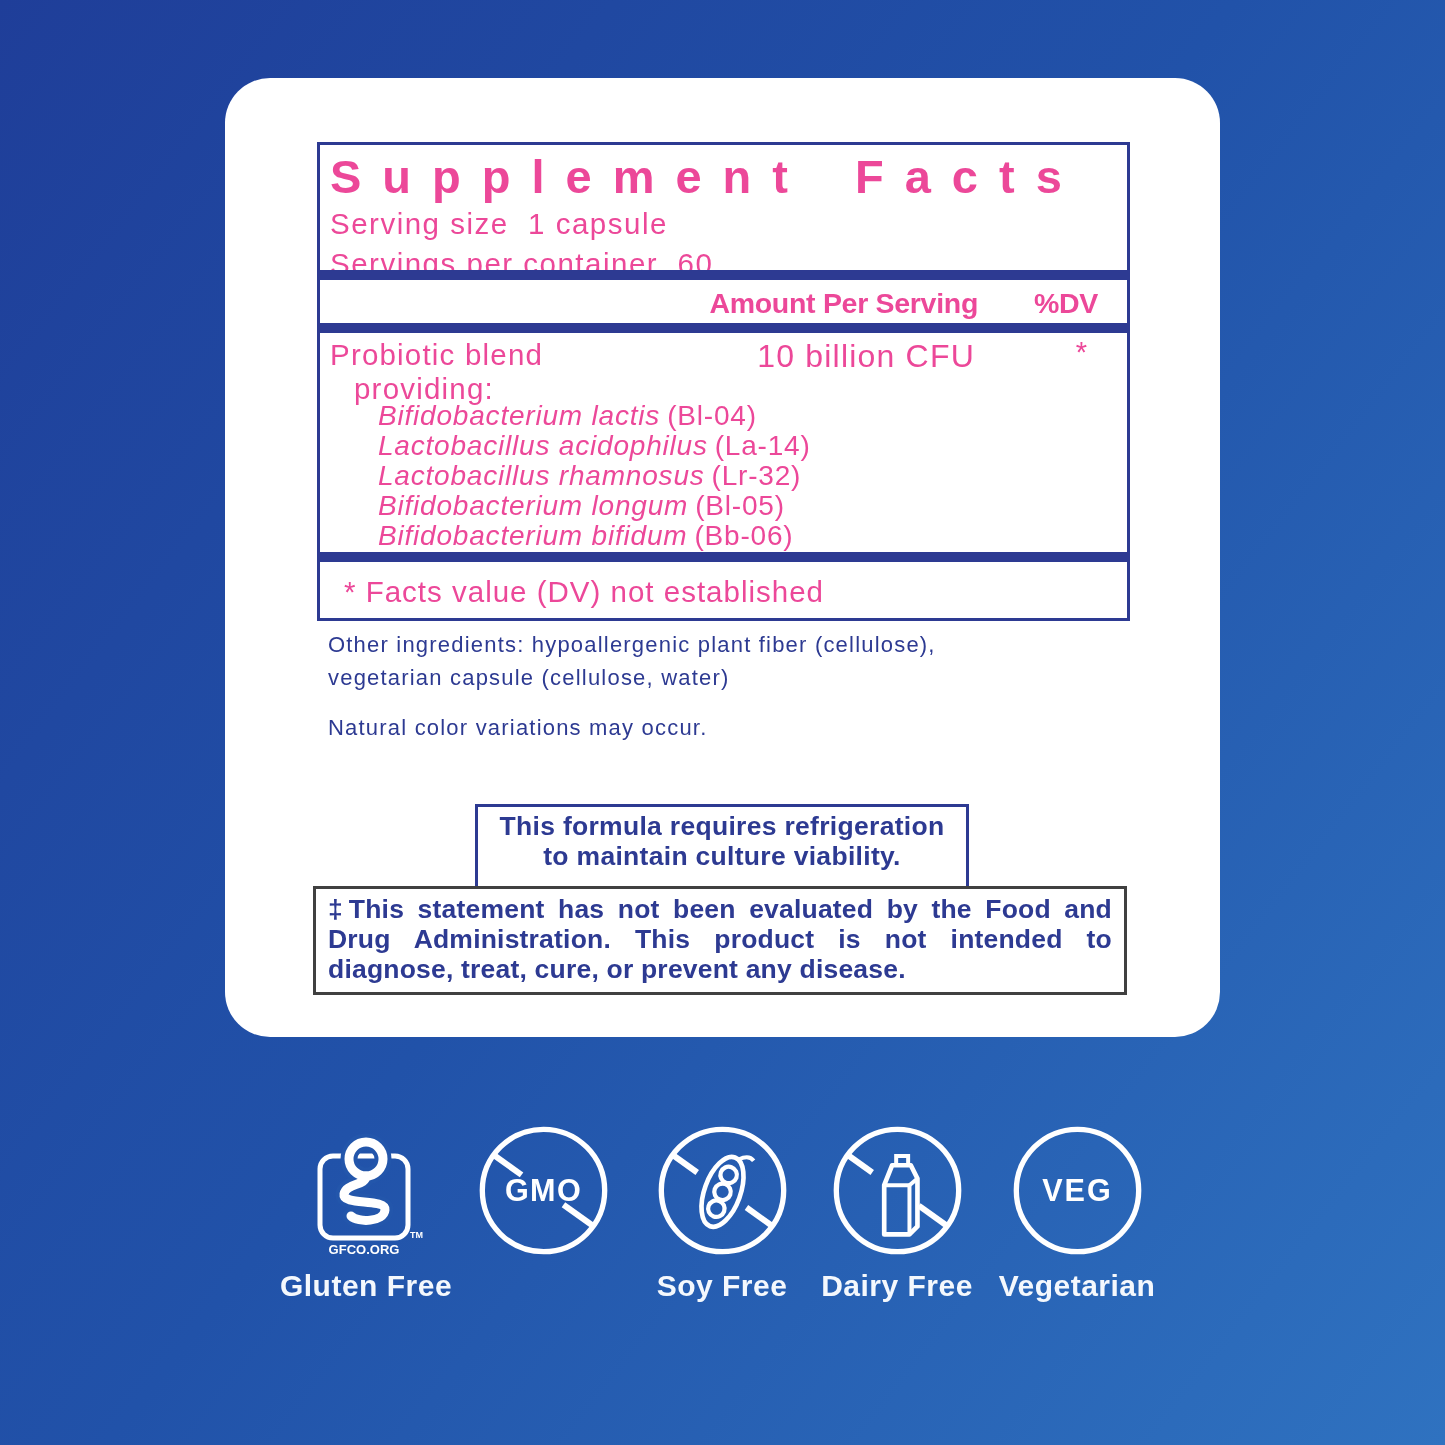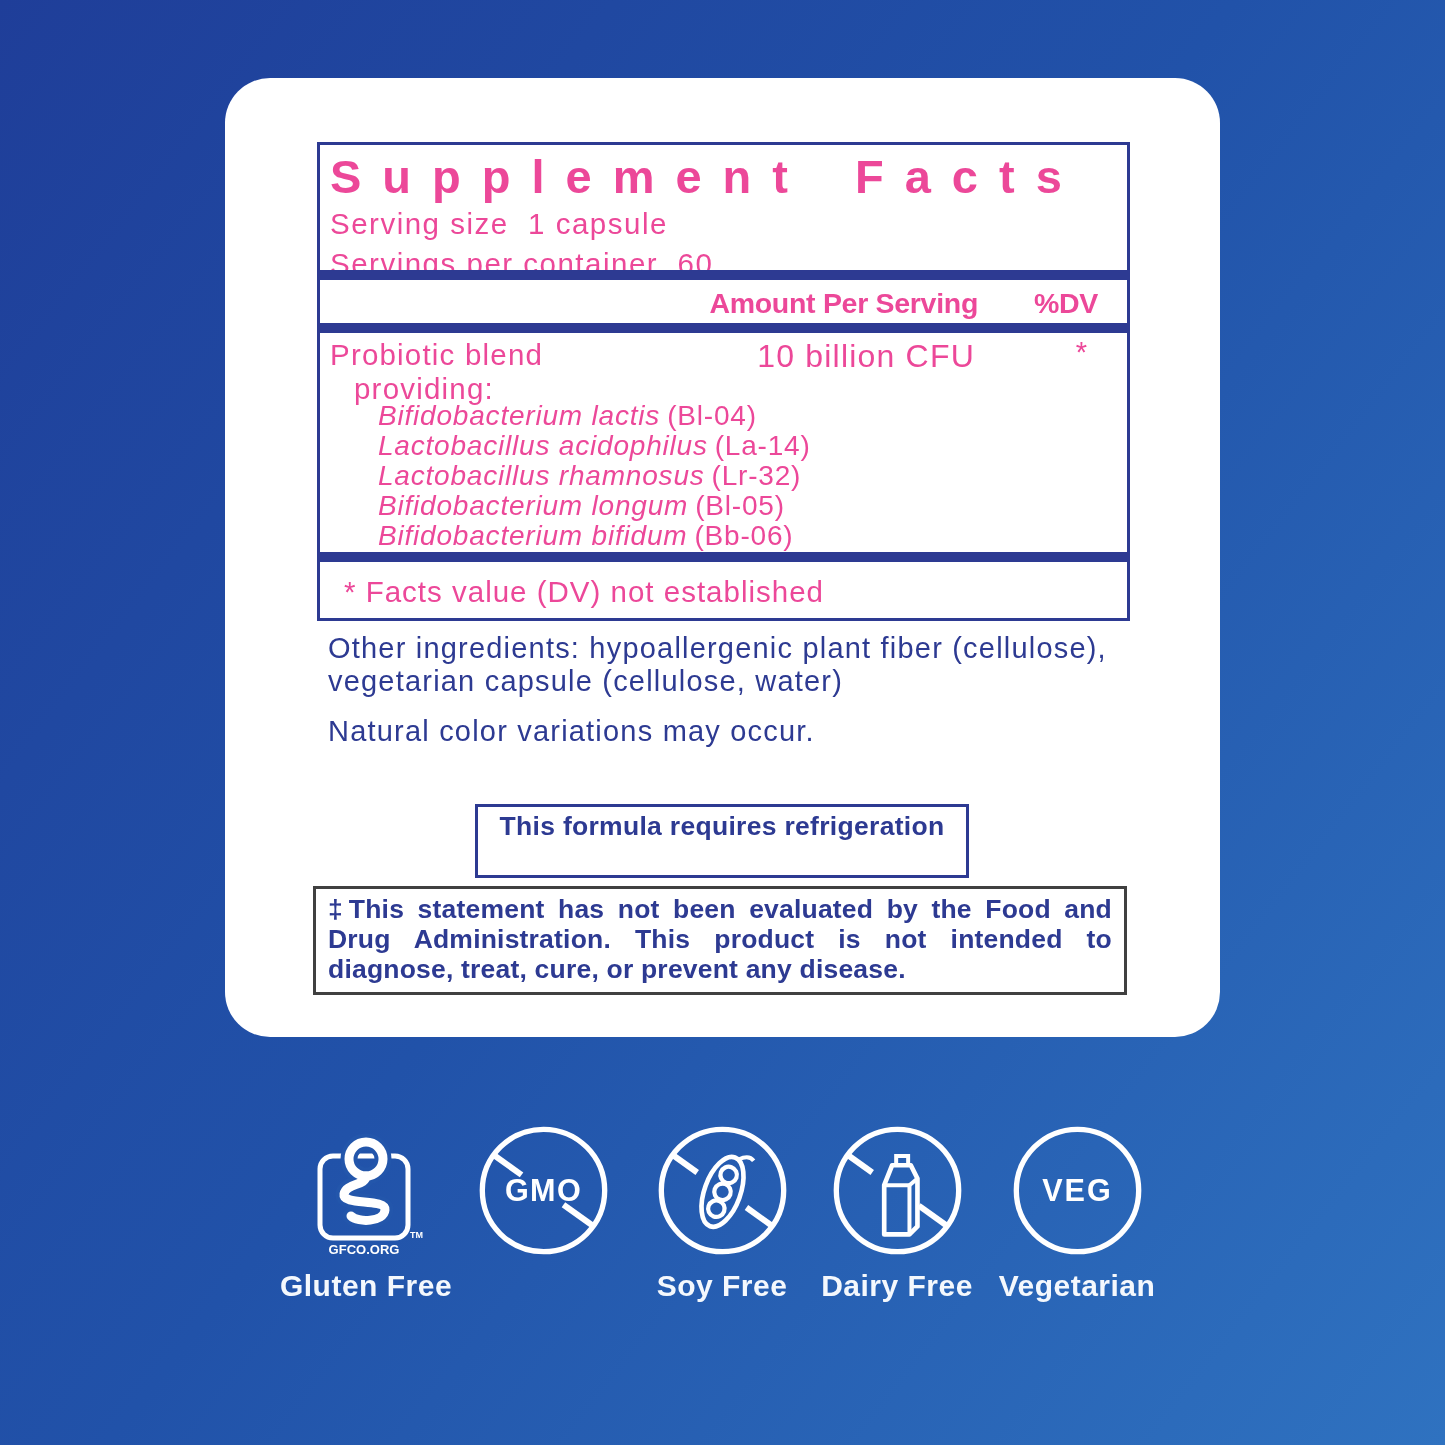--- a/index.html
+++ b/index.html
@@ -48,28 +48,28 @@
   .row-amt  { right:152px; top:193px; font-size:32px; letter-spacing:1.2px; }
   .row-dv   { right:40px; top:191px; font-size:29px; }
   .providing { left:34px; top:227px; font-size:29.5px; letter-spacing:1.2px; }
   .strains { left:58px; top:256px; font-size:28px; line-height:30px; position:absolute; }
   .strains .srow { position:static; display:block; white-space:nowrap; letter-spacing:0.8px; }
   .strains .it { position:static; font-style:italic; }
   .strains .code { position:static; margin-left:7px; }
   .footnote { left:24px; top:430px; font-size:29.5px; letter-spacing:1px; }
 
   
-  .cardtext { position:absolute; color:#2d3a92; font-size:29px; letter-spacing:1.2px; white-space:nowrap; }
+  .cardtext { position:absolute; color:#2d3a92; font-size:22px; letter-spacing:1.2px; white-space:nowrap; }
   .oi1 { left:103px; top:554px; }
   .oi2 { left:103px; top:587px; }
   .colornote { left:103px; top:637px; }
 
   .refrig-box {
     position:absolute; left:250px; top:726px;
-    width:494px; height:74px;
+    width:494px; height:85px;
     border:3px solid #2d3a92; box-sizing:border-box;
     text-align:center; color:#2d3a92;
     font-size:26.5px; font-weight:bold; line-height:30px;
     padding-top:4px; letter-spacing:0.3px;
   }
   .fda-box {
     position:absolute; left:88px; top:808px;
     width:814px; box-sizing:border-box;
     border:3px solid #404040;
     padding:5px 12px 8px 12px;
@@ -127,20 +127,21 @@
       <div class="bar bar3"></div>
       <div class="footnote">* Facts value (DV) not established</div>
     </div>
 
     <div class="cardtext oi1">Other ingredients: hypoallergenic plant fiber (cellulose),</div>
     <div class="cardtext oi2">vegetarian capsule (cellulose, water)</div>
     <div class="cardtext colornote">Natural color variations may occur.</div>
 
     <div class="refrig-box">
       <div>This formula requires refrigeration</div>
+      <div>to maintain culture viability.</div>
     </div>
 
     <div class="fda-box">‡This statement has not been evaluated by the Food and Drug Administration. This product is not intended to diagnose, treat, cure, or prevent any disease.</div>
   </div>
 
   <svg class="badge-svg" style="left:306px; top:1126px;" width="120" height="132" viewBox="0 0 120 132">
     <rect x="14" y="30" width="88" height="82" rx="13" fill="none" stroke="#ffffff" stroke-width="5"></rect>
     <circle cx="60" cy="33" r="17" fill="none" stroke="#2356ab" stroke-width="17"></circle>
     <path d="M60,50 C60,60 40,57 38,68 C36,80 80,72 79,84 C78,96 52,97 45,90" fill="none" stroke="#2356ab" stroke-width="17" stroke-linecap="round"></path>
     <circle cx="60" cy="33" r="17" fill="none" stroke="#ffffff" stroke-width="9"></circle>

